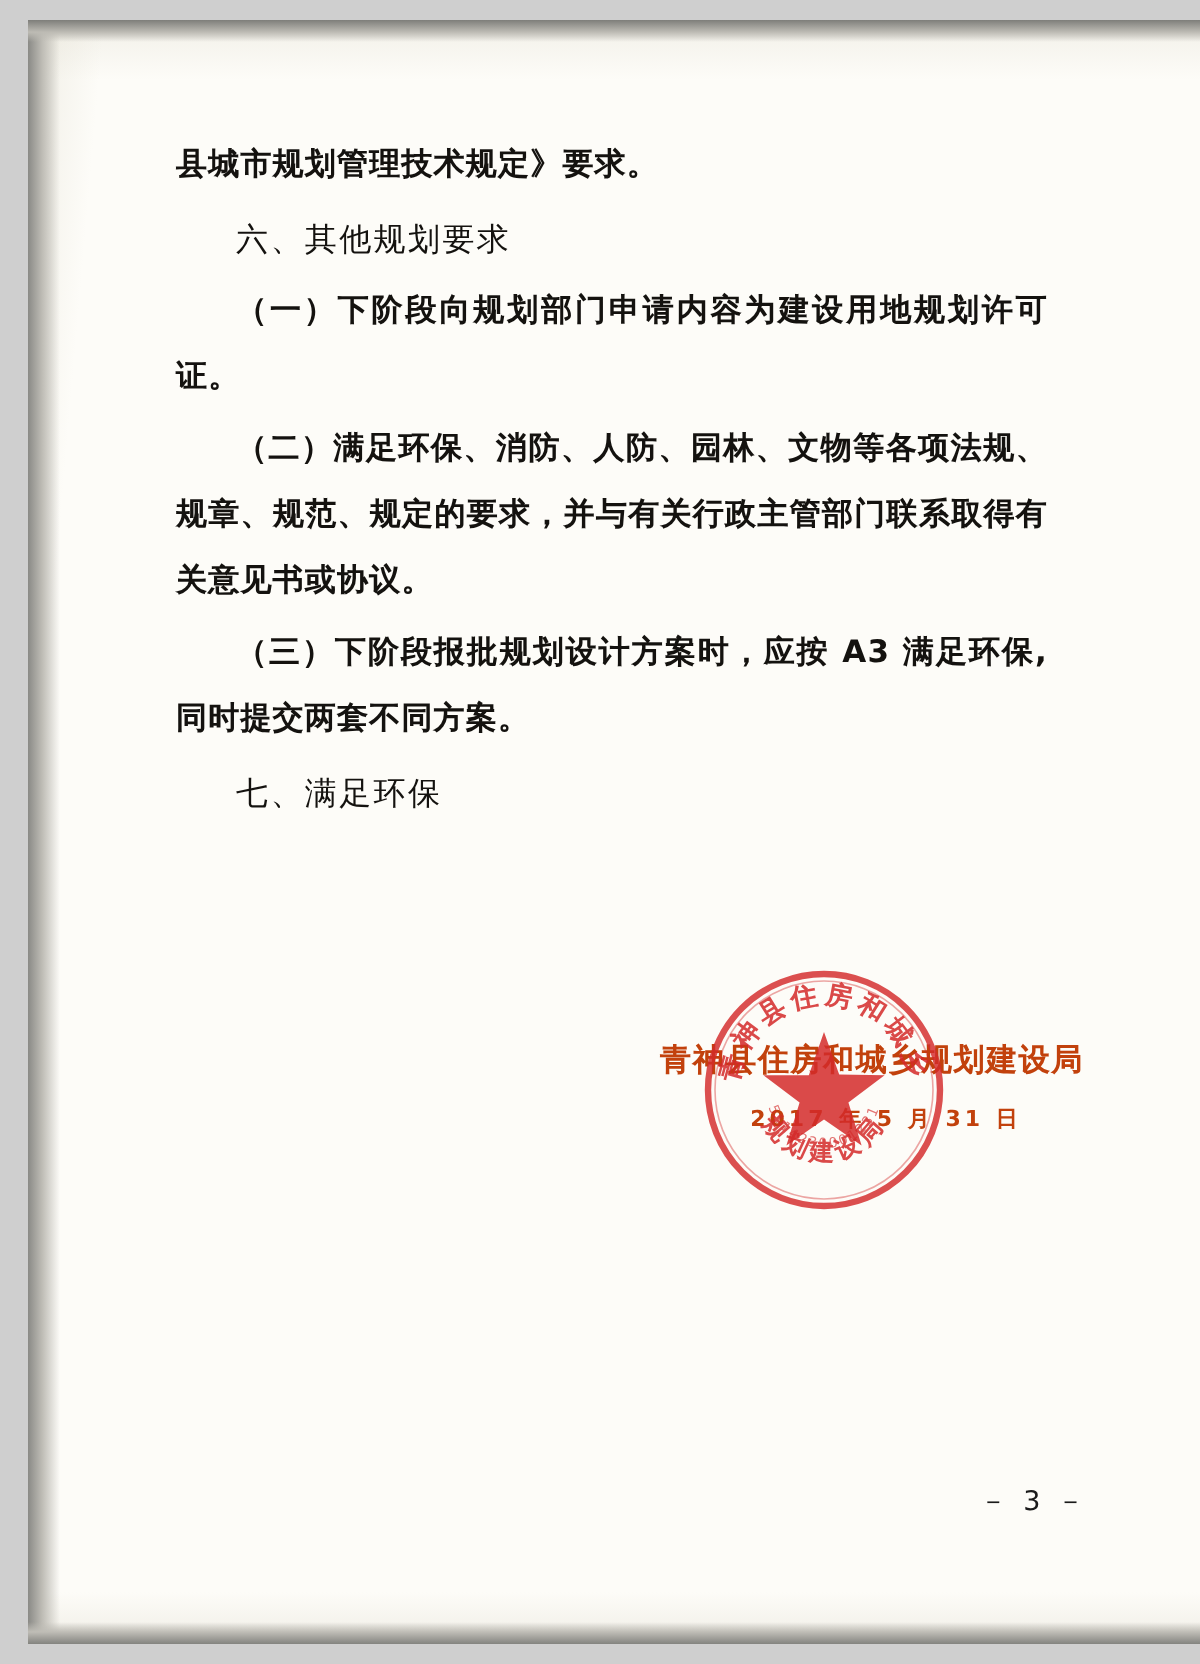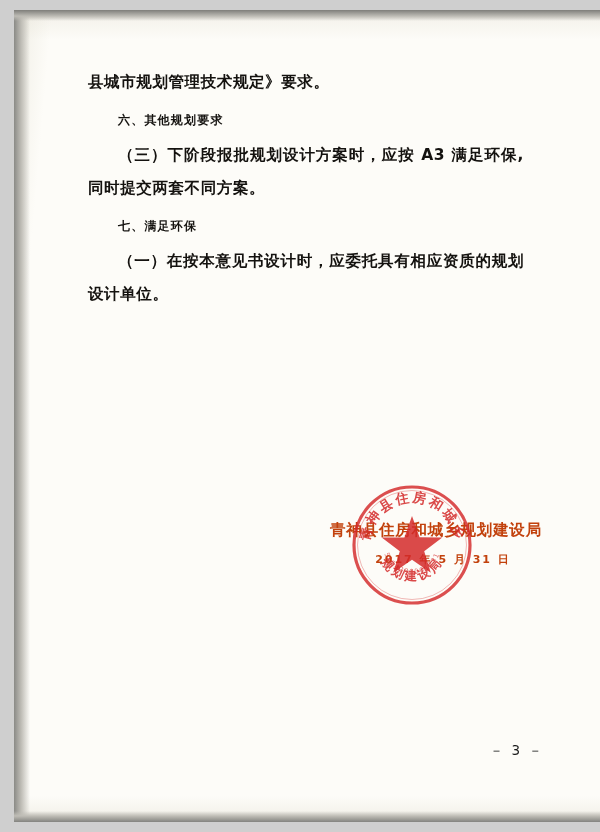--- a/index.html
+++ b/index.html
@@ -77,24 +77,24 @@
     text-align: justify;
     text-justify: inter-ideograph;
     margin: 0 0 3px 0;
     font-family: "DejaVu Sans", sans-serif;
     font-weight: 600;
   }
   .para.indent {
     text-indent: 30px;
   }
   .heading {
-    font-size: 12px;
+    font-size: 16px;
     line-height: 36px;
     letter-spacing: 1.2px;
-    font-weight: 700;
+    font-weight: 400;
     text-indent: 30px;
     margin: 2px 0 1px 0;
   }
 
   .signature-block {
     position: absolute;
     right: 74px;
     top: 505px;
     width: 240px;
     text-align: center;
@@ -147,27 +147,28 @@
     <div class="edge-dark-top"></div>
     <div class="edge-dark-right"></div>
     <div class="edge-dark-bottom"></div>
 
     <div class="body-text">
 
       <p class="para">县城市规划管理技术规定》要求。</p>
 
       <p class="heading">六、其他规划要求</p>
 
-
+      <p class="para indent">（一）下阶段向规划部门申请内容为建设用地规划许可证。</p>
+
+      <p class="para indent">（二）满足环保、消防、人防、园林、文物等各项法规、规章、规范、规定的要求，并与有关行政主管部门联系取得有关意见书或协议。</p>
 
       <p class="para indent">（三）下阶段报批规划设计方案时，应按 A3 满足环保,同时提交两套不同方案。</p>
 
       <p class="heading">七、满足环保</p>
 
-      <p class="para indent">（一）在按本意见书设计时，应委托具有相应资质的规划设计单位。</p>
 
     </div>
 
     <div class="signature-block">
       <div class="sign-org">青神县住房和城乡规划建设局</div>
       <div class="sign-date">2017 年 5 月 31 日</div>
     </div>
 
     <div class="seal">
       <svg width="126" height="126" viewBox="0 0 126 126" xmlns="http://www.w3.org/2000/svg">

